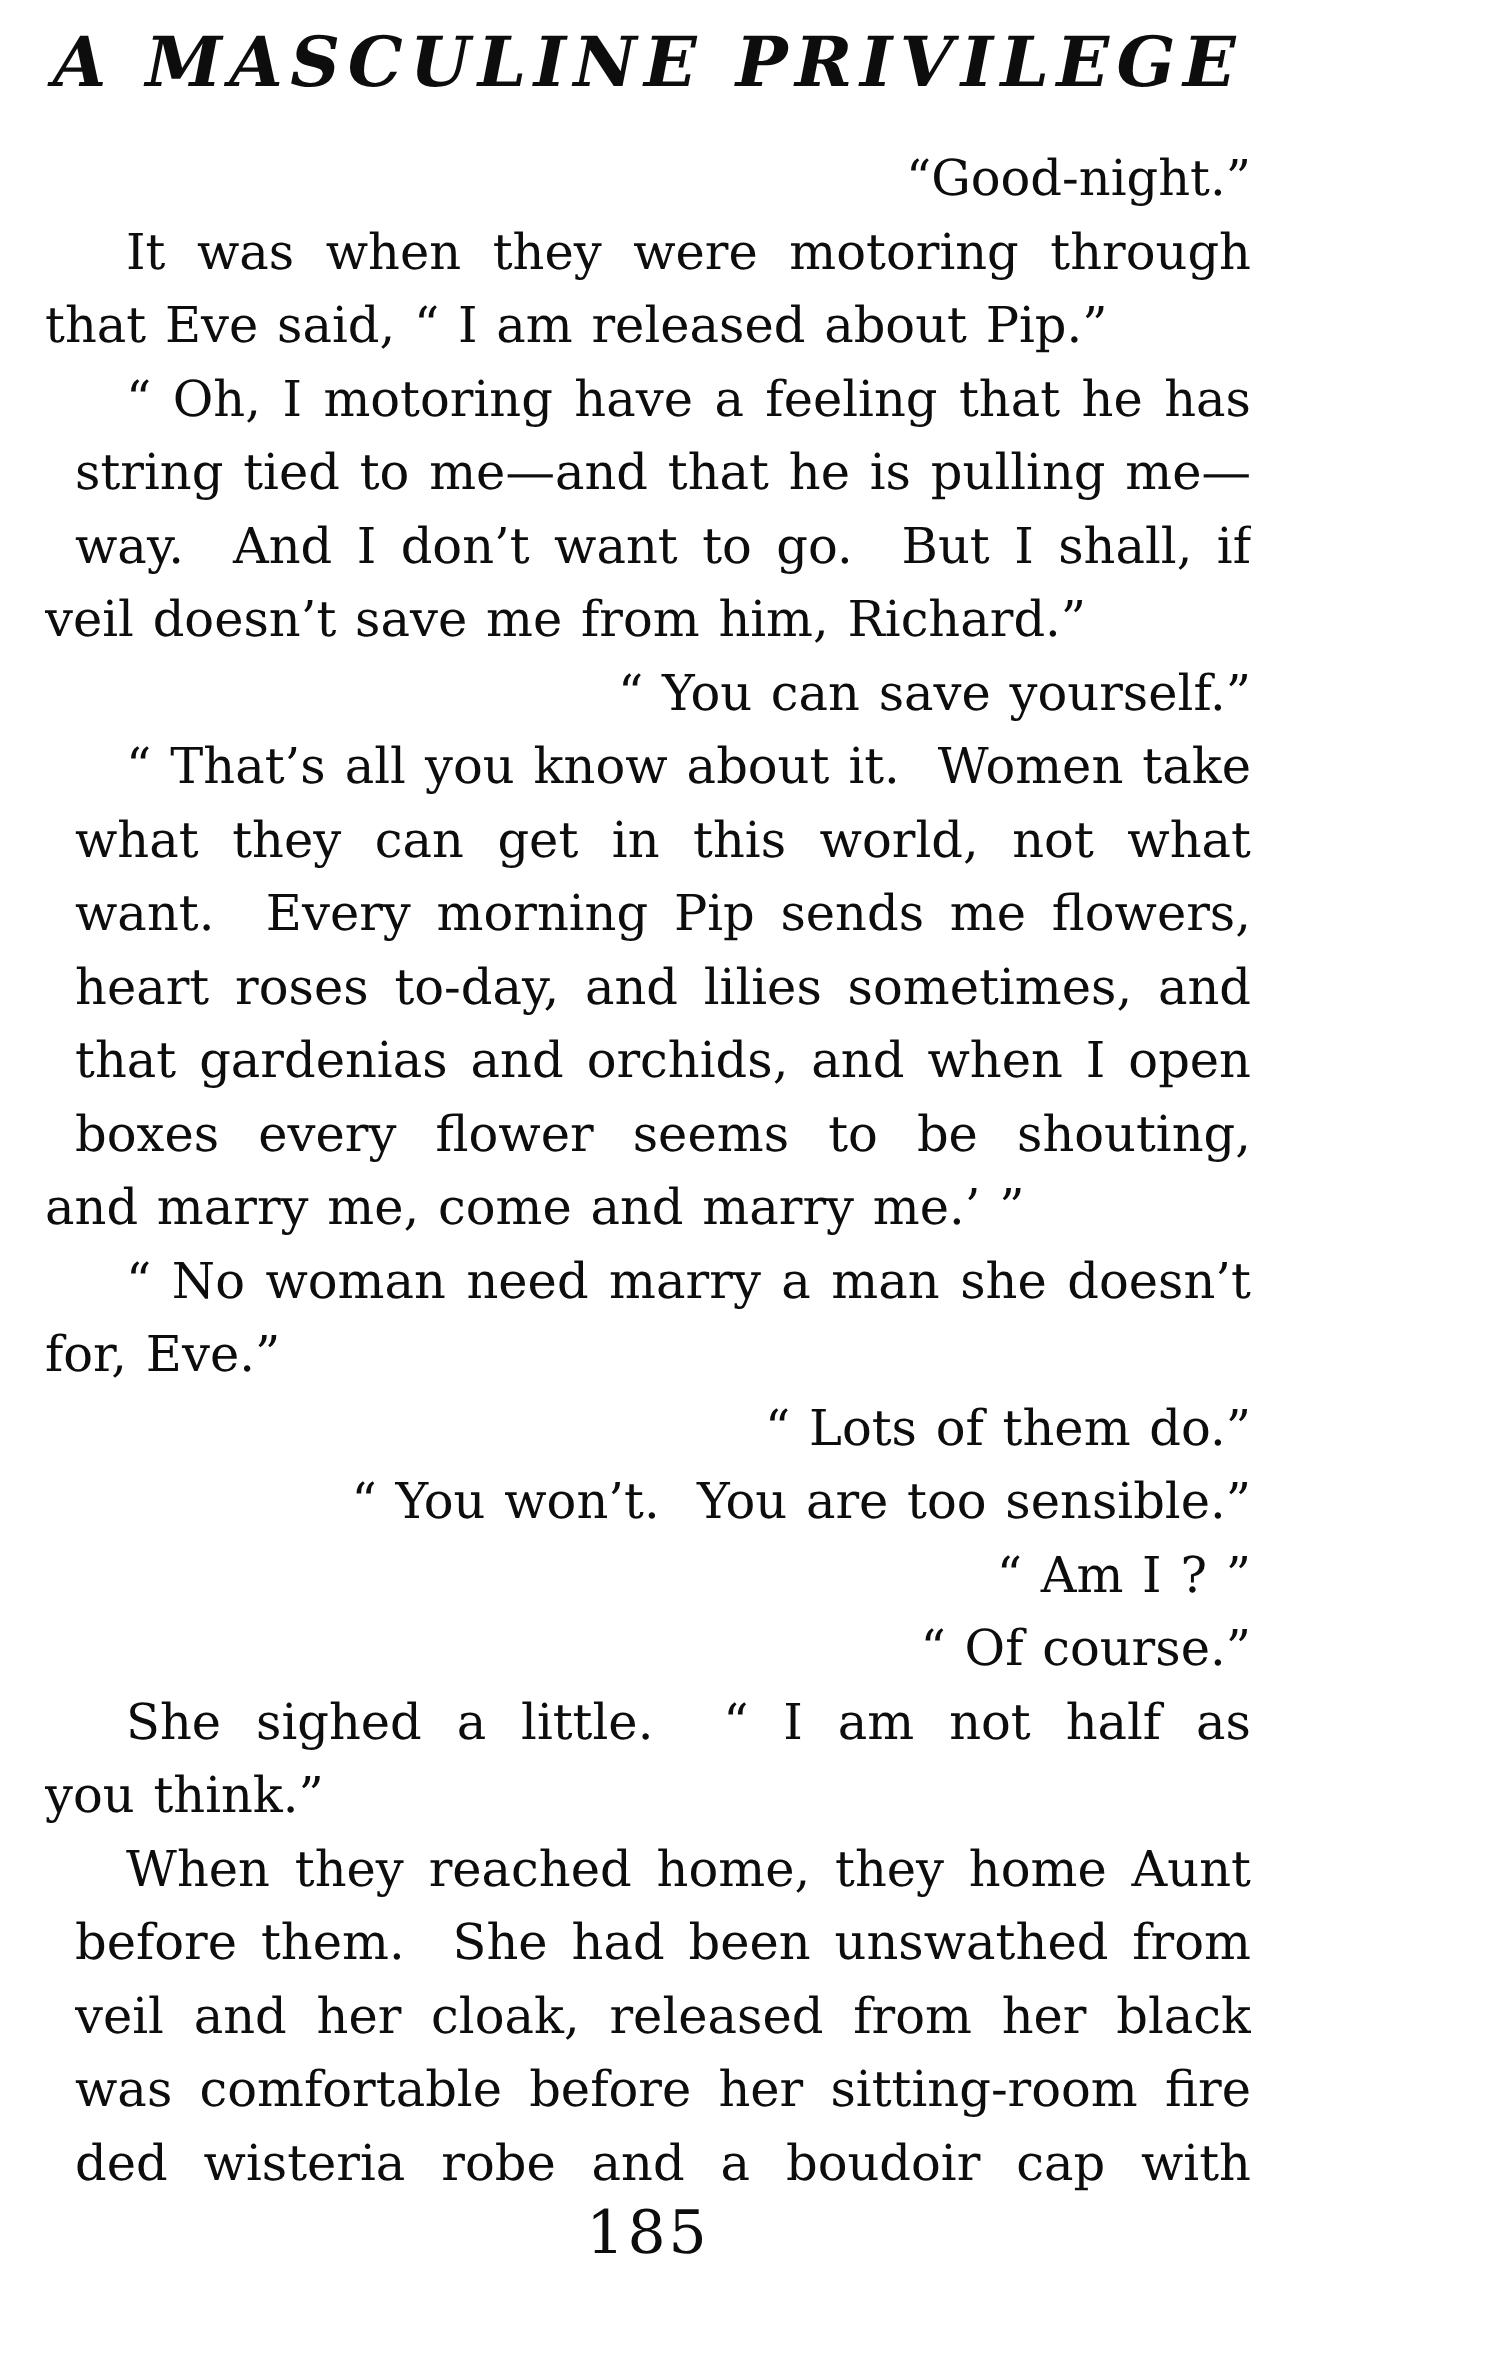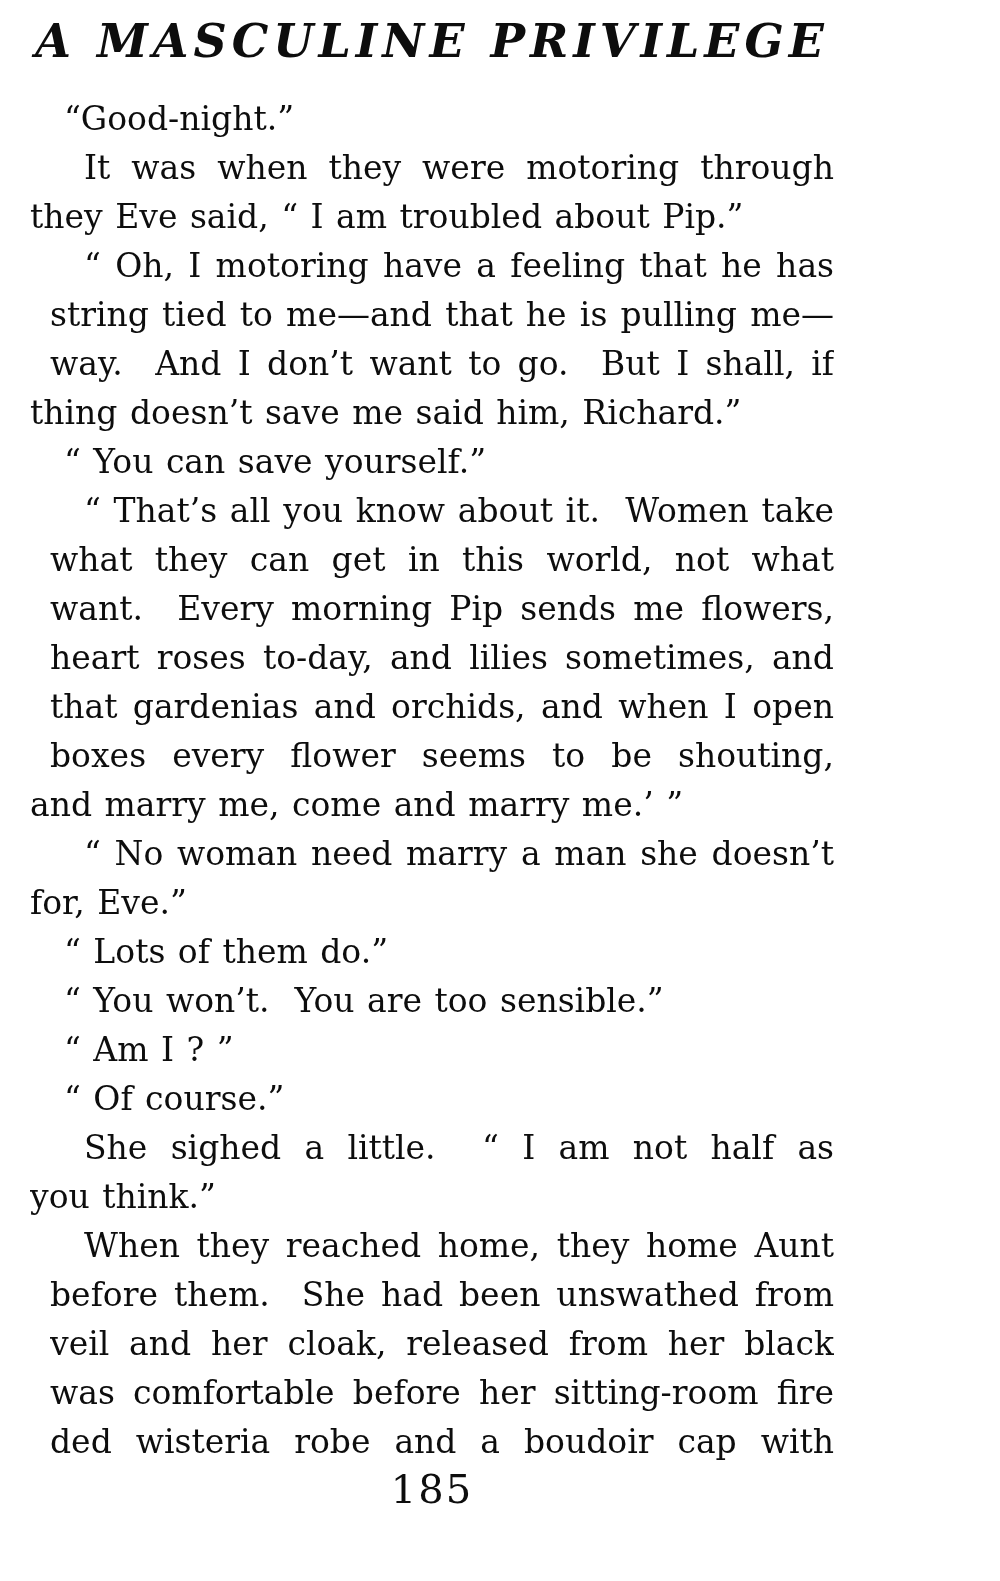--- a/index.html
+++ b/index.html
@@ -30,20 +30,21 @@
   }
   .body-text .line {
     font-size: 33px;
     line-height: 49px;
     height: 49px;
     word-spacing: 2px;
     overflow: hidden;
   }
   .body-text .line.indent {
     text-indent: 34px;
+    text-align: right;
   }
   .body-text .line.justify {
     text-align: justify;
     text-align-last: justify;
     margin-left: 20px;
   }
   .page-number {
     text-align: center;
     font-size: 40px;
     line-height: 46px;
@@ -53,25 +54,25 @@
 </style>
 </head>
 <body>
 
 <div class="page">
   <div class="title">A MASCULINE PRIVILEGE</div>
 
   <div class="body-text">
       <div class="line indent">“Good-night.”</div>
       <div class="line indent justify">It was when they were motoring through the park</div>
-      <div class="line">they Eve said, “ I am troubled about Pip.”</div>
+      <div class="line">that Eve said, “ I am released about Pip.”</div>
       <div class="line indent justify">“ Oh, I motoring have a feeling that he has a</div>
       <div class="line justify">string tied to me—and that he is pulling me—his</div>
       <div class="line justify">way. &nbsp;And I don’t want to go. &nbsp;But I shall, if some-</div>
-      <div class="line">thing doesn’t save me said him, Richard.”</div>
+      <div class="line">veil doesn’t save me from him, Richard.”</div>
       <div class="line indent">“ You can save yourself.”</div>
       <div class="line indent justify">“ That’s all you know about it. &nbsp;Women take</div>
       <div class="line justify">what they can get in this world, not what they</div>
       <div class="line justify">want. &nbsp;Every morning Pip sends me flowers, sweet-</div>
       <div class="line justify">heart roses to-day, and lilies sometimes, and before</div>
       <div class="line justify">that gardenias and orchids, and when I open the</div>
       <div class="line justify">boxes every flower seems to be shouting, ‘Come</div>
       <div class="line">and marry me, come and marry me.’ ”</div>
       <div class="line indent justify">“ No woman need marry a man she doesn’t care</div>
       <div class="line">for, Eve.”</div>

